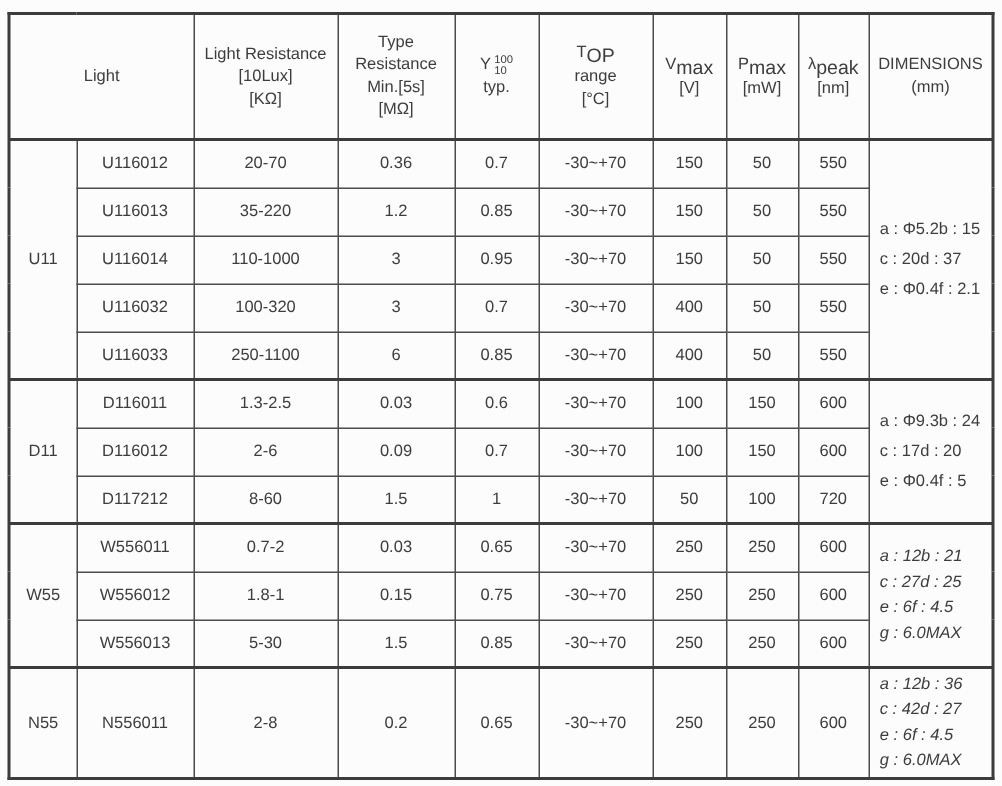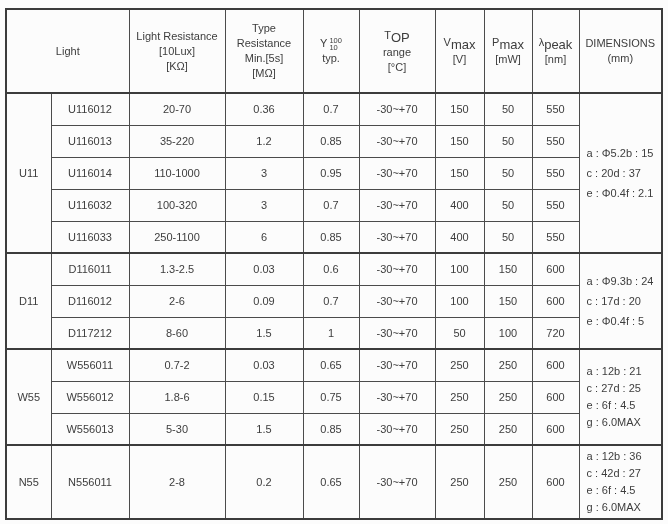--- a/index.html
+++ b/index.html
@@ -36,21 +36,21 @@
   .frac {
     display:inline-flex; flex-direction:column;
     font-size:7.5px; line-height:7px;
     vertical-align:middle; margin-left:2px; text-align:left;
   }
   td.dims { text-align:left; padding:0 7px; }
   .dims-line {
     display:flex; 
     font-size:11px; line-height:13px; margin:7px 0;
   }
-  tbody.group-w55 .dims-line, tbody.group-n55 .dims-line { margin:4px 0; }
+  tbody.group-w55 .dims-line, tbody.group-n55 .dims-line { margin:4px 0;font-style:italic; }
 </style>
 </head>
 <body>
 
 <div class="page">
 <table class="spec">
   <colgroup>
     <col style="width:45px">
         <col style="width:78px">
         <col style="width:96px">
@@ -250,21 +250,21 @@
               <span>f : 4.5</span>
             </div>
         <div class="dims-line">
               <span>g : 6.0MAX</span>
               <span></span>
             </div>
       </td>
     </tr>
     <tr>
       <td>W556012</td>
-      <td>1.8-6</td>
+      <td>1.8-1</td>
       <td>0.15</td>
       <td>0.75</td>
       <td>-30~+70</td>
       <td>250</td>
       <td>250</td>
       <td>600</td>
     </tr>
     <tr>
       <td>W556013</td>
       <td>5-30</td>

